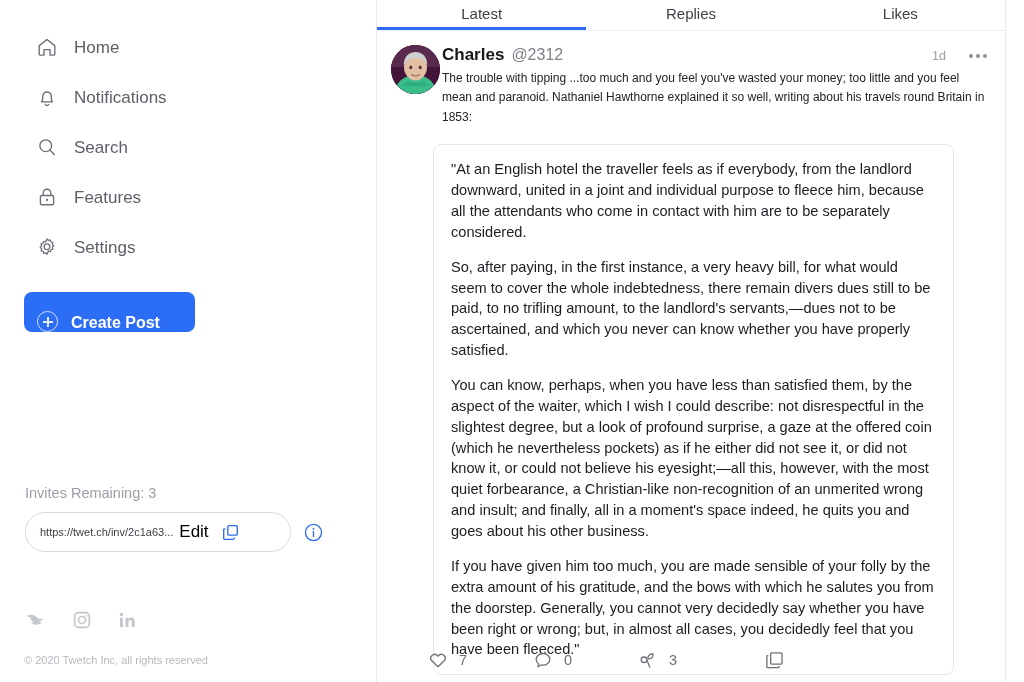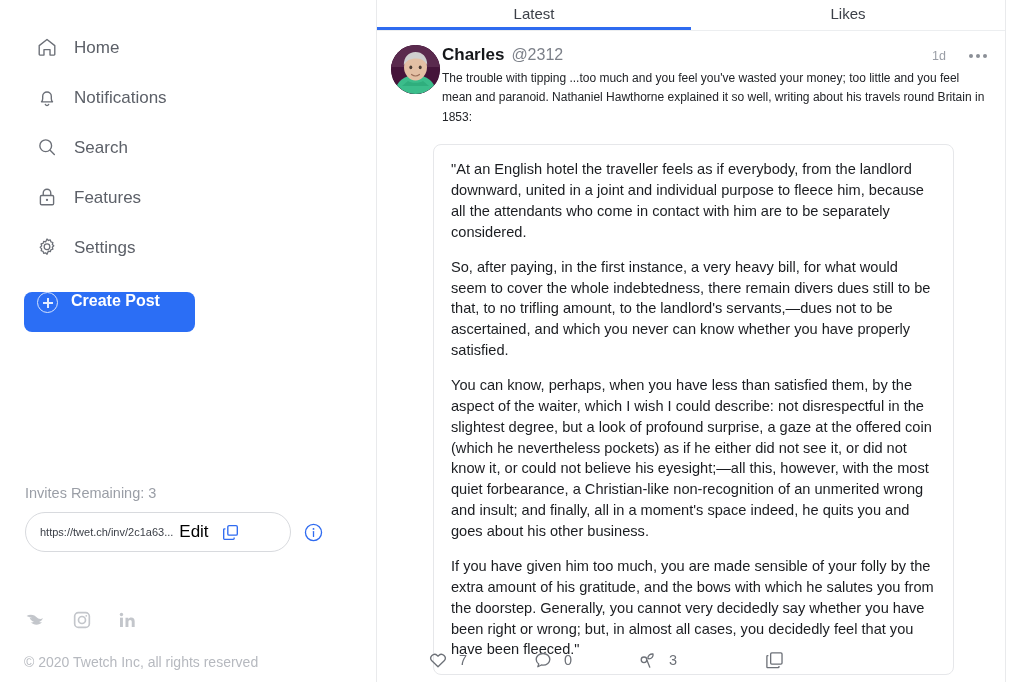--- a/index.html
+++ b/index.html
@@ -55,21 +55,21 @@
     width: 171px;
     height: 40px;
     background: #2b6ef5;
     border: none;
     border-radius: 8px;
     color: #ffffff;
     font-family: "Liberation Sans", sans-serif;
     font-size: 16px;
     font-weight: bold;
     display: flex;
-    align-items: flex-start;
+    align-items: flex-end;
     gap: 13px;
     padding-left: 13px;
     cursor: pointer;
   }
   .plus-circle {
     width: 21px; height: 21px;
     border: 1.6px solid #d6e3fd;
     border-radius: 50%;
     position: relative;
     flex: 0 0 21px;
@@ -127,21 +127,21 @@
     display: flex;
     align-items: center;
     gap: 25px;
   }
   .social { cursor: pointer; display:flex; }
   .copyright {
     position: absolute;
     top: 654px;
     left: 24px;
     color: #b6b9bf;
-    font-size: 14px;
+    font-size: 11px;
   }
 
   
   .main {
     width: 647px;
     height: 682px;
     position: relative;
     background: #ffffff;
     flex: 0 0 647px;
   }
@@ -377,20 +377,23 @@
   </aside>
 
   <section class="main">
     <div class="content-col">
 
       <div class="tabs">
         <div class="tab active">
           <span>Latest</span>
         </div>
         <div class="tab">
+          <span>Replies</span>
+        </div>
+        <div class="tab">
           <span>Likes</span>
         </div>
       </div>
 
       <article class="post">
         <div class="post-head">
 
           <div class="avatar">
             <svg width="49" height="49" viewBox="0 0 49 49">
               <defs>
@@ -424,21 +427,21 @@
                   <i></i>
                 </span>
               </span>
             </div>
             <div class="post-text">The trouble with tipping ...too much and you feel you've wasted your money; too little and you feel mean and paranoid. Nathaniel Hawthorne explained it so well, writing about his travels round Britain in 1853:</div>
           </div>
         </div>
 
         <div class="quote-box">
           <p class="quote-p">"At an English hotel the traveller feels as if everybody, from the landlord downward, united in a joint and individual purpose to fleece him, because all the attendants who come in contact with him are to be separately considered.</p>
-          <p class="quote-p">So, after paying, in the first instance, a very heavy bill, for what would seem to cover the whole indebtedness, there remain divers dues still to be that, to no trifling amount, to the landlord's servants,—dues not to be ascertained, and which you never can know whether you have properly satisfied.</p>
+          <p class="quote-p">So, after paying, in the first instance, a very heavy bill, for what would seem to cover the whole indebtedness, there remain divers dues still to be paid, to no trifling amount, to the landlord's servants,—dues not to be ascertained, and which you never can know whether you have properly satisfied.</p>
           <p class="quote-p">You can know, perhaps, when you have less than satisfied them, by the aspect of the waiter, which I wish I could describe: not disrespectful in the slightest degree, but a look of profound surprise, a gaze at the offered coin (which he nevertheless pockets) as if he either did not see it, or did not know it, or could not believe his eyesight;—all this, however, with the most quiet forbearance, a Christian-like non-recognition of an unmerited wrong and insult; and finally, all in a moment's space indeed, he quits you and goes about his other business.</p>
           <p class="quote-p">If you have given him too much, you are made sensible of your folly by the extra amount of his gratitude, and the bows with which he salutes you from the doorstep. Generally, you cannot very decidedly say whether you have been right or wrong; but, in almost all cases, you decidedly feel that you have been fleeced."</p>
         </div>
       </article>
 
       <div class="actions">
 
         <div class="action">
           <span class="action-icon">
             <svg width="20" height="20" viewBox="0 0 24 24" fill="none" stroke="#6d7178" stroke-width="1.6" stroke-linejoin="round">

